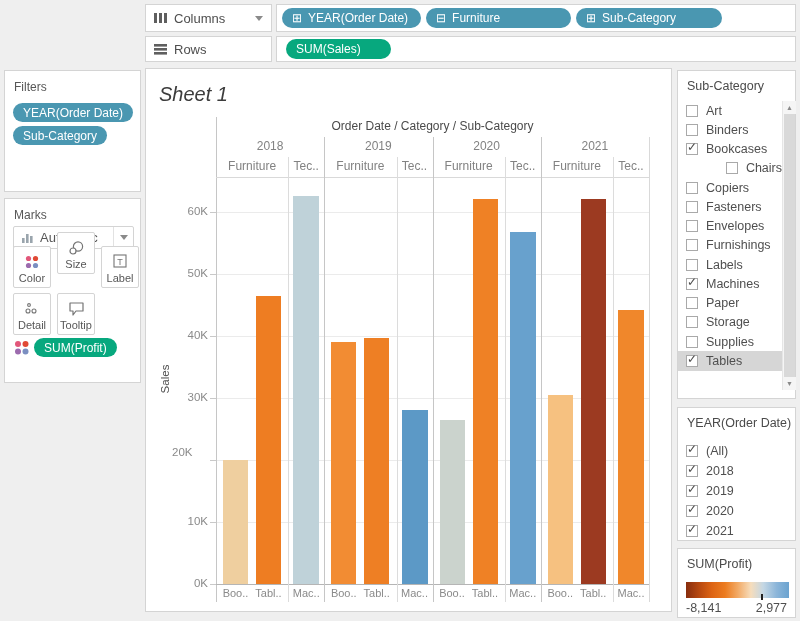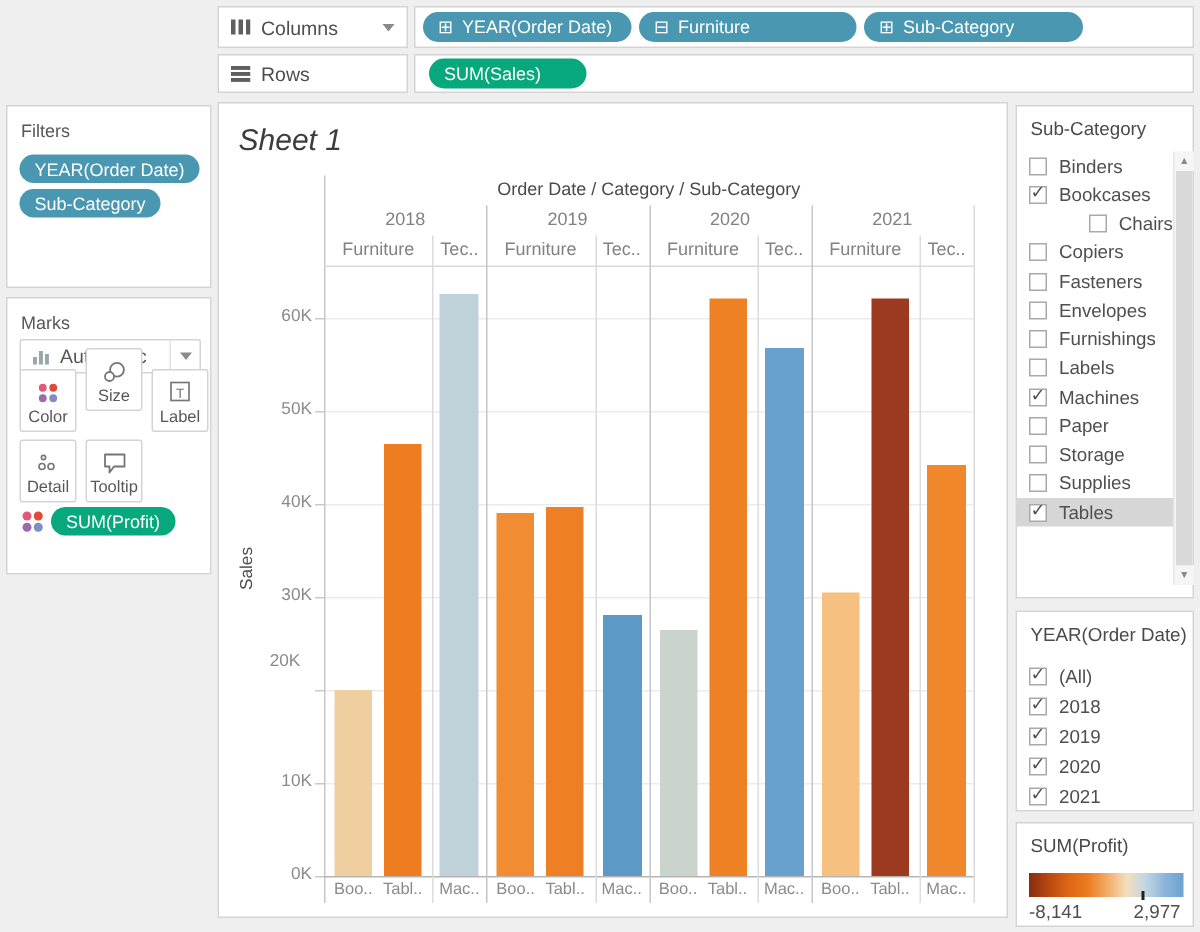--- a/index.html
+++ b/index.html
@@ -161,21 +161,21 @@
   <div class="panel" style="left:145px; top:68px; width:527px; height:544px;">
     <div class="chart-text" style="left:13px; top:14px; font-size:20px; color:#3c3c3c;font-style:italic;">Sheet 1</div>
     <div id="chart-area" style="position:absolute; left:0; top:0; width:100%; height:100%;">
         <div class="chart-text" style="left: 70px; top: 50px; width: 433px; text-align: center; font-size: 12px; color: rgb(74, 74, 74);">Order Date / Category / Sub-Category</div>
         <div class="chart-text" style="left: -1px; top: 303.5px; width: 40px; text-align: center; font-size: 11.5px; color: rgb(79, 79, 79); transform: rotate(-90deg);">Sales</div>
         <div class="chart-text" style="left: 26px; top: 508px; width: 36px; text-align: right; font-size: 11.5px; color: rgb(138, 138, 138);">0K</div>
         <div class="hline" style="left: 64px; top: 515px; width: 6px; background: rgb(201, 201, 201);"></div>
         <div class="chart-text" style="left: 26px; top: 445.957px; width: 36px; text-align: right; font-size: 11.5px; color: rgb(138, 138, 138);">10K</div>
         <div class="hline" style="left: 64px; top: 452.957px; width: 6px; background: rgb(201, 201, 201);"></div>
         <div class="hline" style="left: 70px; top: 452.957px; width: 433px; background: rgb(235, 235, 235);"></div>
-        <div class="chart-text" style="left: 26px; top: 366px; width: 36px; text-align: center; font-size: 11.5px; color: rgb(138, 138, 138);">20K</div>
+        <div class="chart-text" style="left: 26px; top: 377px; width: 36px; text-align: left; font-size: 11.5px; color: rgb(138, 138, 138);">20K</div>
         <div class="hline" style="left: 64px; top: 390.915px; width: 6px; background: rgb(201, 201, 201);"></div>
         <div class="hline" style="left: 70px; top: 390.915px; width: 433px; background: rgb(235, 235, 235);"></div>
         <div class="chart-text" style="left: 26px; top: 321.872px; width: 36px; text-align: right; font-size: 11.5px; color: rgb(138, 138, 138);">30K</div>
         <div class="hline" style="left: 64px; top: 328.872px; width: 6px; background: rgb(201, 201, 201);"></div>
         <div class="hline" style="left: 70px; top: 328.872px; width: 433px; background: rgb(235, 235, 235);"></div>
         <div class="chart-text" style="left: 26px; top: 259.829px; width: 36px; text-align: right; font-size: 11.5px; color: rgb(138, 138, 138);">40K</div>
         <div class="hline" style="left: 64px; top: 266.829px; width: 6px; background: rgb(201, 201, 201);"></div>
         <div class="hline" style="left: 70px; top: 266.829px; width: 433px; background: rgb(235, 235, 235);"></div>
         <div class="chart-text" style="left: 26px; top: 197.787px; width: 36px; text-align: right; font-size: 11.5px; color: rgb(138, 138, 138);">50K</div>
         <div class="hline" style="left: 64px; top: 204.787px; width: 6px; background: rgb(201, 201, 201);"></div>
@@ -231,20 +231,24 @@
         <div class="bar" style="left: 472px; top: 240.771px; width: 26px; height: 274.229px; background: rgb(240, 135, 43);"></div>
         <div class="chart-text" style="left: 463px; top: 518px; width: 44px; text-align: center; font-size: 11px; color: rgb(138, 138, 138); overflow: hidden;">Mac..</div>
       </div>
   </div>
 
   <div class="panel" style="left:677px; top:70px; width:119px; height:329px;">
     <div class="card-title">Sub-Category</div>
     <div id="subcat-list" style="position:absolute; left:0; top:30px; width:104px;">
         <div class="cbrow" style="height: 19.26px;">
           <span class="cbox"></span>
+          <span class="cblabel">Art</span>
+        </div>
+        <div class="cbrow" style="height: 19.26px;">
+          <span class="cbox"></span>
           <span class="cblabel">Binders</span>
         </div>
         <div class="cbrow" style="height: 19.26px;">
           <span class="cbox">
             <span class="chk">✓</span>
           </span>
           <span class="cblabel">Bookcases</span>
         </div>
         <div class="cbrow" style="height: 19.26px; justify-content: flex-end;">
           <span class="cbox"></span>

